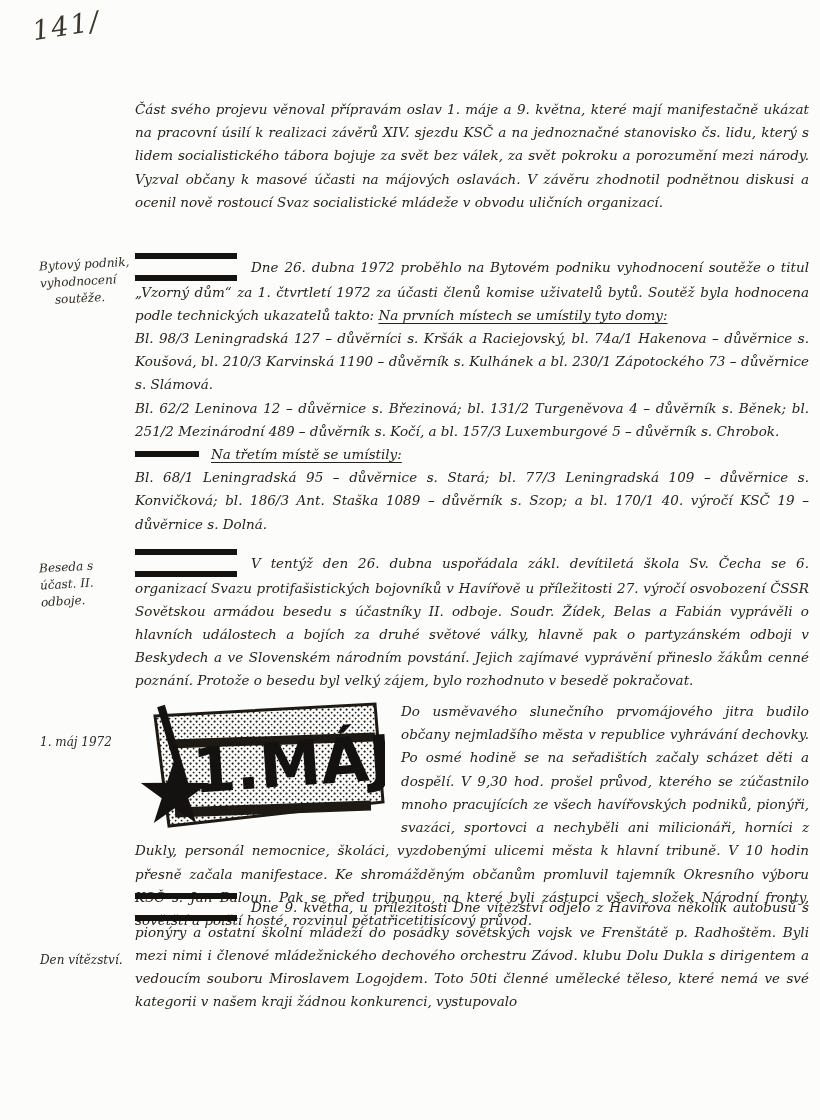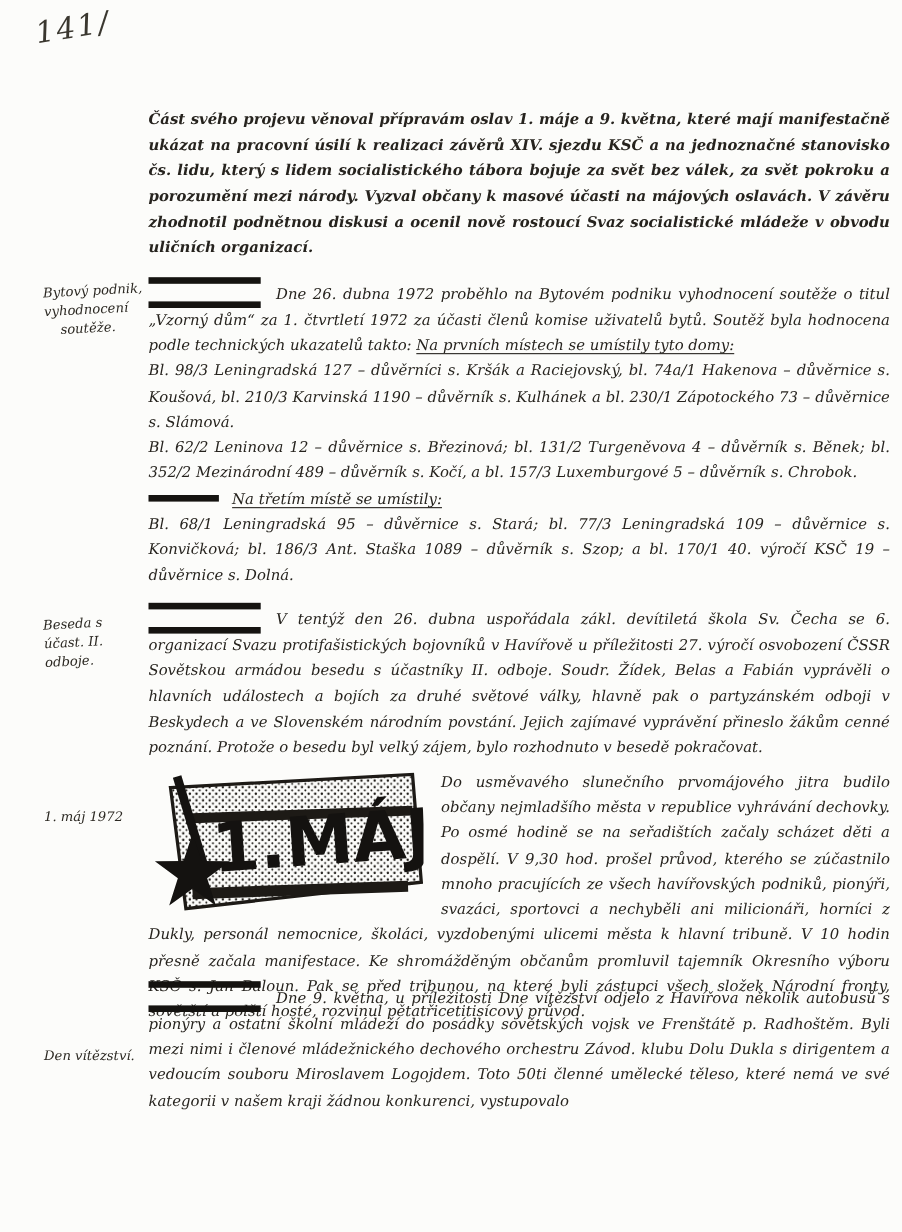--- a/index.html
+++ b/index.html
@@ -37,34 +37,34 @@
   }
   .spacer-clear { clear:both; }
 </style>
 </head>
 <body>
 
 <div class="page">
 
   <div class="pageno">141/</div>
 
-  <div class="col" style="top:98px;font-weight:bold;">
+  <div class="col" style="top:98px;">
     <p>Část svého projevu věnoval přípravám oslav 1. máje a 9. května, které mají manifestačně ukázat na pracovní úsilí k realizaci závěrů XIV. sjezdu KSČ a na jednoznačné stanovisko čs. lidu, který s lidem socialistického tábora bojuje za svět bez válek, za svět pokroku a porozumění mezi národy. Vyzval občany k masové účasti na májových oslavách. V závěru zhodnotil podnětnou diskusi a ocenil nově rostoucí Svaz socialistické mládeže v obvodu uličních organizací.</p>
   </div>
 
   <div class="margin-note" style="top:256px;">
     <span>Bytový podnik,</span>
     <span>vyhodnocení</span>
     <span class="ind">soutěže.</span>
   </div>
 
   <div class="col" style="top:256px;">
     <p><span class="marker-double"></span><span>Dne 26. dubna 1972 proběhlo na Bytovém podniku vyhodnocení soutěže o titul „Vzorný dům“ za 1. čtvrtletí 1972 za účasti členů komise uživatelů bytů. Soutěž byla hodnocena podle technických ukazatelů takto: </span><span class="uline">Na prvních místech se umístily tyto domy:</span></p>
     <p>Bl. 98/3 Leningradská 127 – důvěrníci s. Kršák a Raciejovský, bl. 74a/1 Hakenova – důvěrnice s. Koušová, bl. 210/3 Karvinská 1190 – důvěrník s. Kulhánek a bl. 230/1 Zápotockého 73 – důvěrnice s. Slámová.</p>
-    <p>Bl. 62/2 Leninova 12 – důvěrnice s. Březinová; bl. 131/2 Turgeněvova 4 – důvěrník s. Běnek; bl. 352/2 Mezinárodní 489 – důvěrník s. Kočí, a bl. 157/3 Luxemburgové 5 – důvěrník s. Chrobok.</p>
+    <p>Bl. 62/2 Leninova 12 – důvěrnice s. Březinová; bl. 131/2 Turgeněvova 4 – důvěrník s. Běnek; bl. 251/2 Mezinárodní 489 – důvěrník s. Kočí, a bl. 157/3 Luxemburgové 5 – důvěrník s. Chrobok.</p>
     <p><span class="marker-single"></span><span class="uline">Na třetím místě se umístily:</span></p>
     <p>Bl. 68/1 Leningradská 95 – důvěrnice s. Stará; bl. 77/3 Leningradská 109 – důvěrnice s. Konvičková; bl. 186/3 Ant. Staška 1089 – důvěrník s. Szop; a bl. 170/1 40. výročí KSČ 19 – důvěrnice s. Dolná.</p>
   </div>
 
   <div class="margin-note" style="top:558px;">
     <span>Beseda s</span>
     <span>účast. II. odboje.</span>
   </div>
 
   <div class="col" style="top:552px;">

